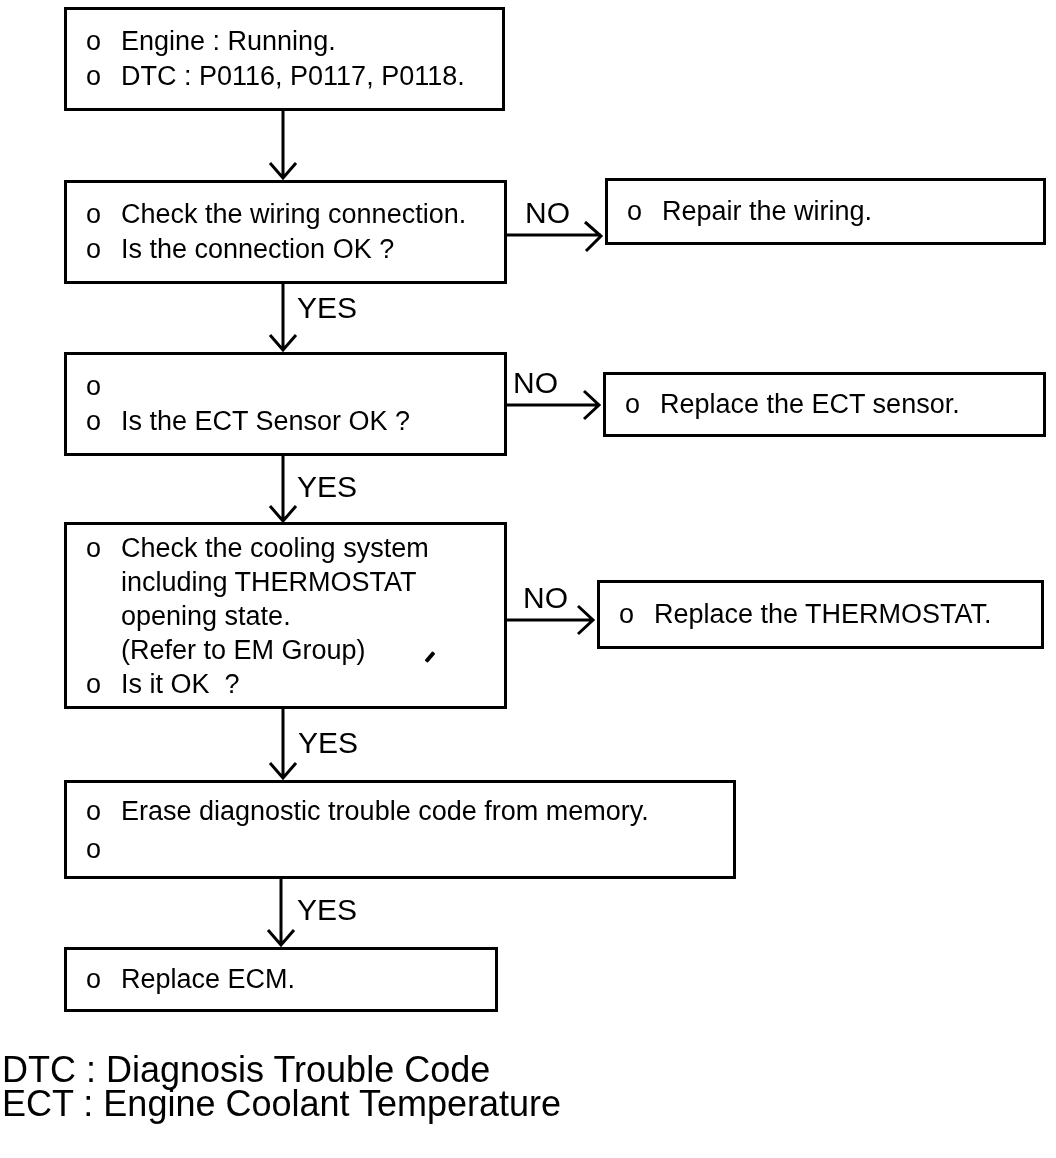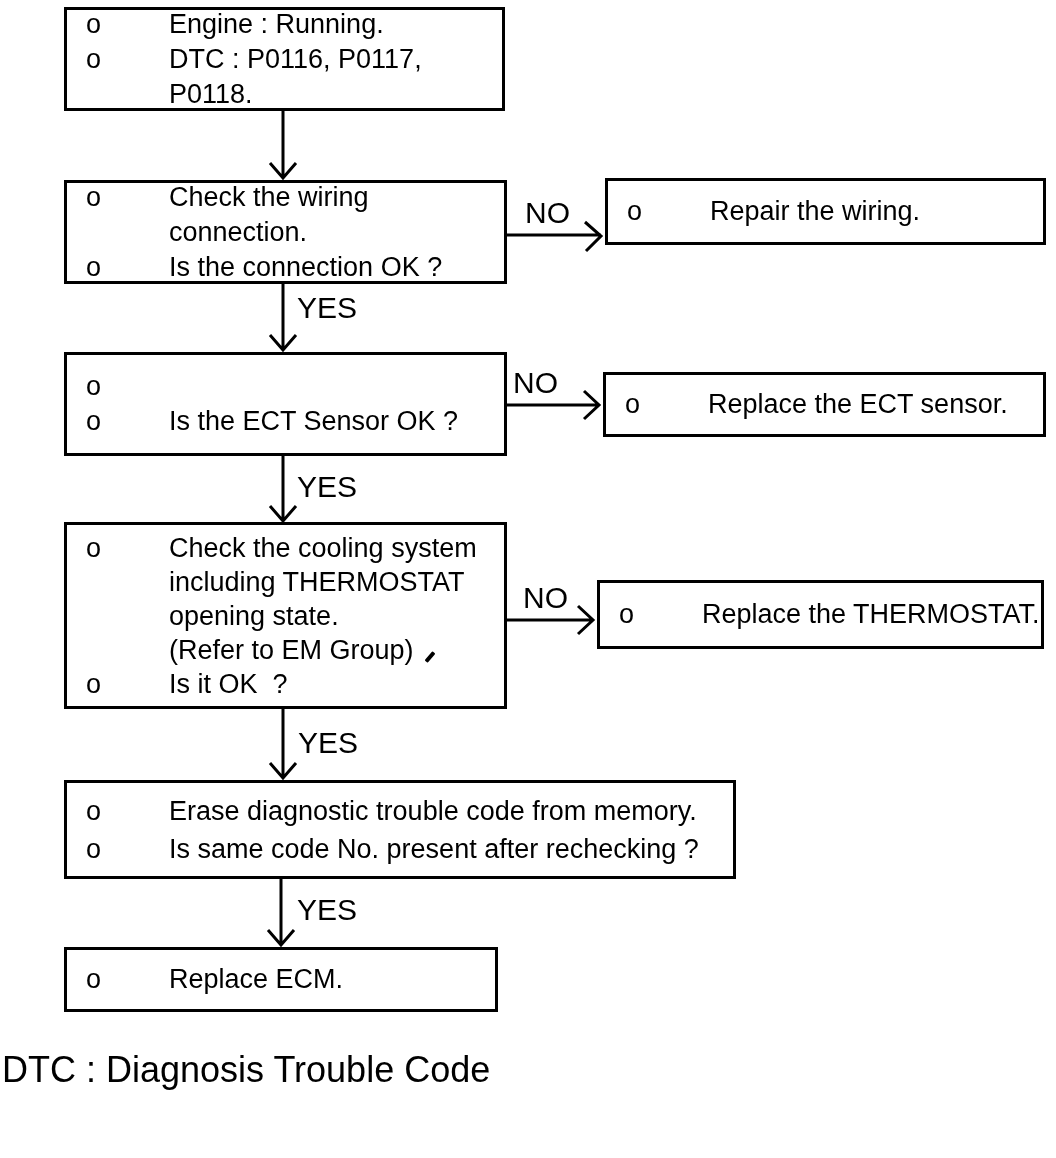--- a/index.html
+++ b/index.html
@@ -27,21 +27,21 @@
     padding-left: 19px;
     font-size: 27px;
     line-height: 35px;
   }
   .row { display: flex; align-items: baseline; }
   .bullet {
     display: inline-block;
     width: 35px;
     flex: 0 0 35px;
   }
-  .txt { white-space: pre-wrap; margin-left: 48px; }
+  .txt { white-space: pre-wrap; }
   #box-check-cooling { line-height: 34px; }
   #box-erase { line-height: 38px; }
   .lbl {
     position: absolute;
     font-size: 30px;
     line-height: 30px;
     white-space: nowrap;
   }
   .legend {
     position: absolute;
@@ -155,21 +155,20 @@
     </div>
   </div>
 
   <div class="box" id="box-erase" style="left:64px; top:780px; width:672px; height:99px;">
     <div class="row">
       <span class="bullet">o</span>
       <span class="txt">Erase diagnostic trouble code from memory.</span>
     </div>
     <div class="row">
       <span class="bullet">o</span>
-      <span class="txt">Is same code No. present after rechecking ?</span>
     </div>
   </div>
 
   <div class="box" id="box-replace-ecm" style="left:64px; top:947px; width:434px; height:65px;">
     <div class="row">
       <span class="bullet">o</span>
       <span class="txt">Replace ECM.</span>
     </div>
   </div>
 
@@ -178,15 +177,16 @@
   <span class="lbl" style="left:298px; top:728px;">YES</span>
   <span class="lbl" style="left:297px; top:895px;">YES</span>
   <span class="lbl" style="left:525px; top:198px;">NO</span>
   <span class="lbl" style="left:513px; top:368px;">NO</span>
   <span class="lbl" style="left:523px; top:583px;">NO</span>
 
   <span class="stray"></span>
 
   <div class="legend">
     <div>DTC : Diagnosis Trouble Code</div>
+    <div>ECT : Engine Coolant Temperature</div>
   </div>
 
 </div>
 
 </body></html>

